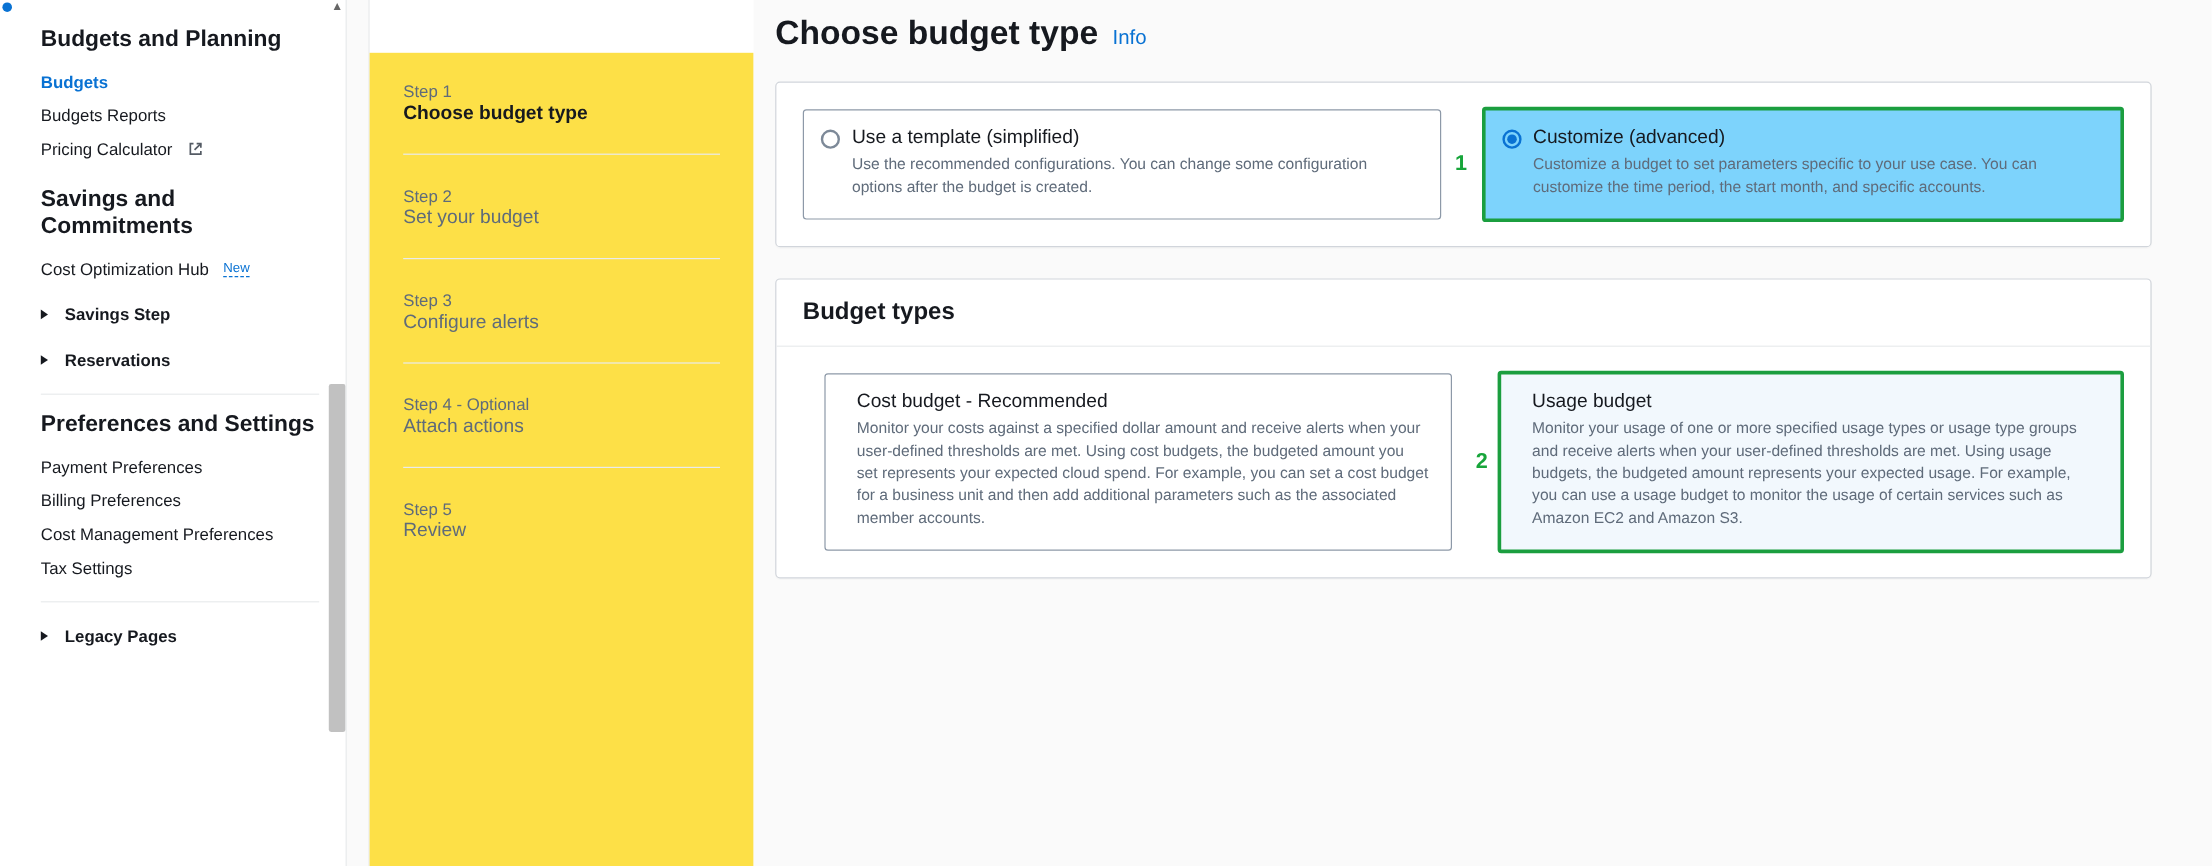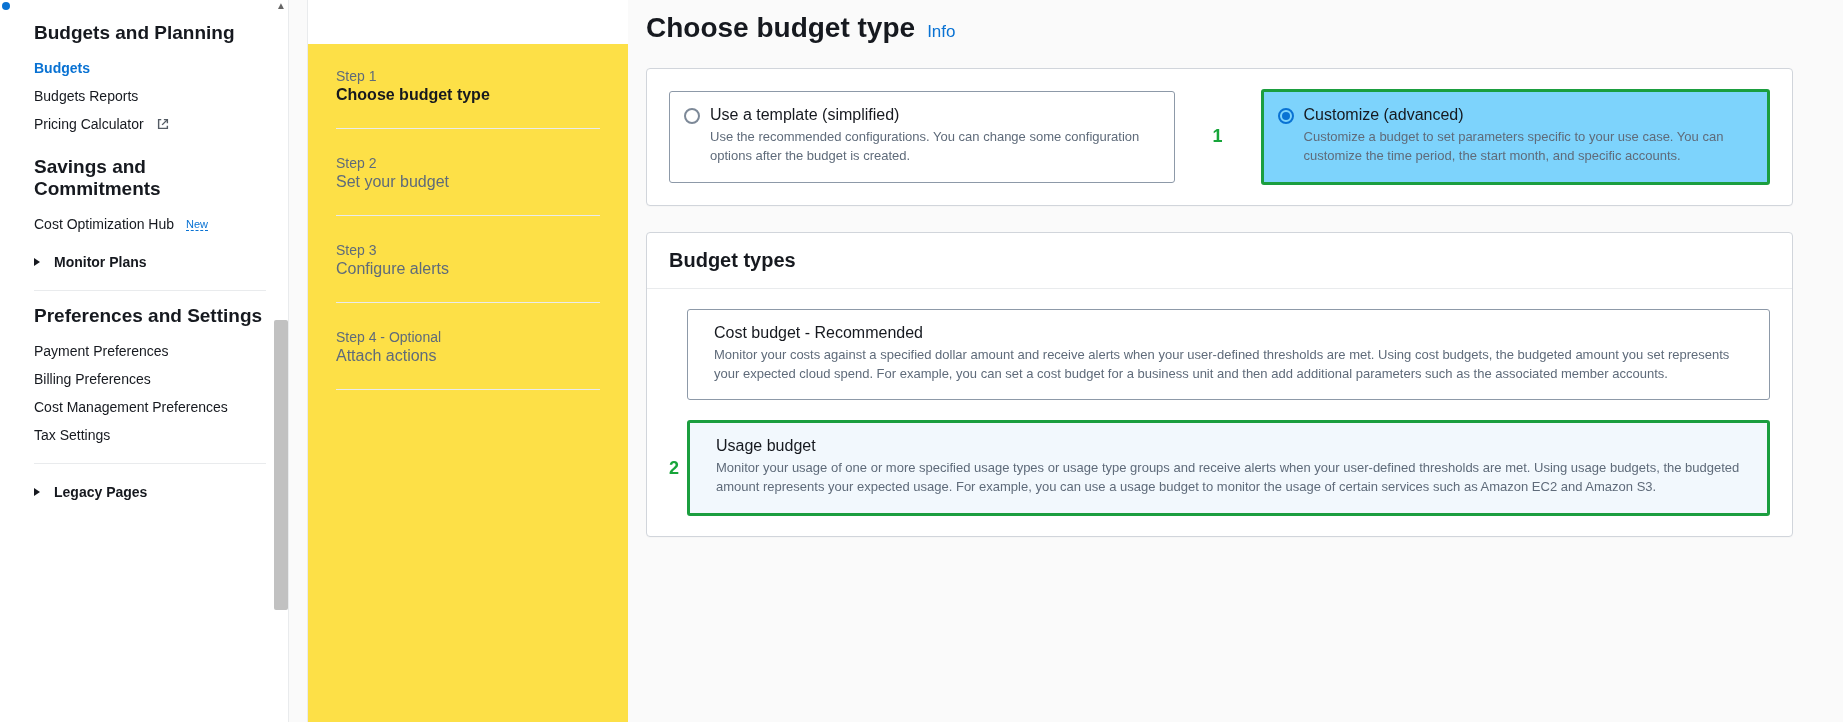--- a/index.html
+++ b/index.html
@@ -161,21 +161,21 @@
     font-size: 20px;
     font-weight: 700;
     color: #16191f;
   }
   .panel-body {
     padding: 20px 22px;
   }
 
   .option-row {
     display: flex;
-    gap: 38px;
+    gap: 12px;
     align-items:center;
   }
   .option-card {
     flex: 1;
     border: 1px solid #8d99a8;
     border-radius: 3px;
     padding: 14px 16px 16px 14px;
     display: flex;
     gap: 10px;
     align-items: flex-start;
@@ -219,21 +219,21 @@
   }
   .callout-num {
     color: #17a53a;
     font-weight: 700;
     font-size: 18px;
     align-self: center;
   }
 
   .option-stack {
     display: flex;
-    flex-direction: column;
+    flex-direction: row;
     gap: 20px;
   }
   .option-stack .opt {
     border: 1px solid #8d99a8;
     border-radius: 3px;
     padding: 14px 18px 16px 14px;
     display: flex;
     gap: 12px;
     align-items: flex-start;
     cursor: pointer;
@@ -275,21 +275,25 @@
       </span>
     </div>
 
     <h3 style="margin-top:18px">Savings and Commitments</h3>
     <div class="sidebar-item">
       <span>Cost Optimization Hub</span>
       <span class="new-badge">New</span>
     </div>
     <div class="sidebar-item" style="font-weight:600;margin-top:10px">
       <span class="caret"></span>
-      <span>Monitor Plans</span>
+      <span>Savings Step</span>
+    </div>
+    <div class="sidebar-item" style="font-weight:600;margin-top:10px">
+      <span class="caret"></span>
+      <span>Reservations</span>
     </div>
 
     <hr>
 
     <h3>Preferences and Settings</h3>
     <div class="sidebar-item">
       <span>Payment Preferences</span>
     </div>
     <div class="sidebar-item">
       <span>Billing Preferences</span>
@@ -327,20 +331,24 @@
     <div class="step">
       <div class="step-label">Step 3</div>
       <div class="step-title">Configure alerts</div>
     </div>
     <hr class="steps-divider">
     <div class="step">
       <div class="step-label">Step 4 - Optional</div>
       <div class="step-title">Attach actions</div>
     </div>
     <hr class="steps-divider">
+    <div class="step">
+      <div class="step-label">Step 5</div>
+      <div class="step-title">Review</div>
+    </div>
   </div>
 
   <div class="main">
     <div class="page-title-row">
       <div class="page-title">Choose budget type</div>
       <span class="info-link">Info</span>
     </div>
 
     <div class="panel">
       <div class="panel-body">

